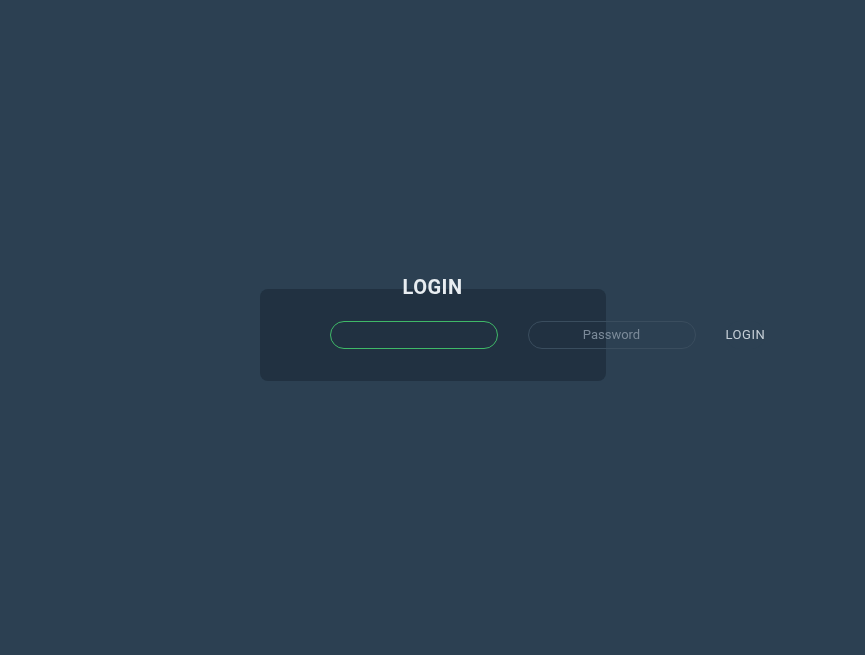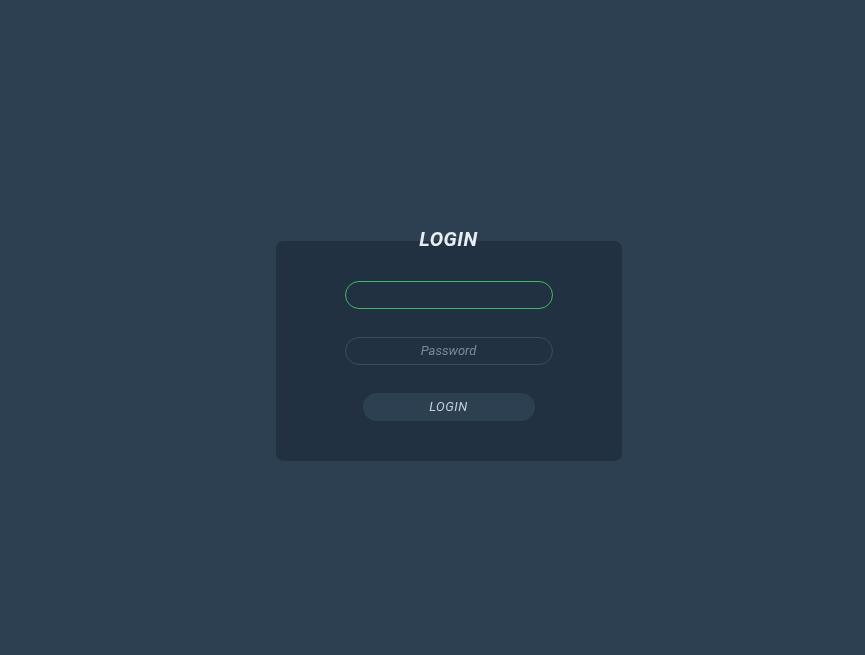--- a/index.html
+++ b/index.html
@@ -1,19 +1,18 @@
 <!DOCTYPE html>
 <html><head>
   <meta charset="utf-8">
   <style>
     * {
-      margin: 8px;
+      margin: 0;
       padding: 0;
       box-sizing: border-box;
-      font-style: italic;
     }
 
     body {
       width: 865px;
       height: 655px;
       background-color: #2c4052;
       display: flex;
       align-items: center;
       justify-content: center;
       font-family: -apple-system, BlinkMacSystemFont, "Segoe UI", Roboto, sans-serif;
@@ -35,23 +34,22 @@
       position: relative;
       z-index: 2;
     }
 
     .login-card {
       background-color: #213141;
       border-radius: 8px;
       padding: 32px 70px;
       width: 346px;
       display: flex;
-      flex-direction: column;
       align-items: center;
-      gap: 12px;
+      gap: 30px;
       margin-top: -10px;
     }
 
     .input-field {
       width: 208px;
       height: 28px;
       border-radius: 14px;
       background: transparent;
       text-align: center;
       font-size: 13px;

